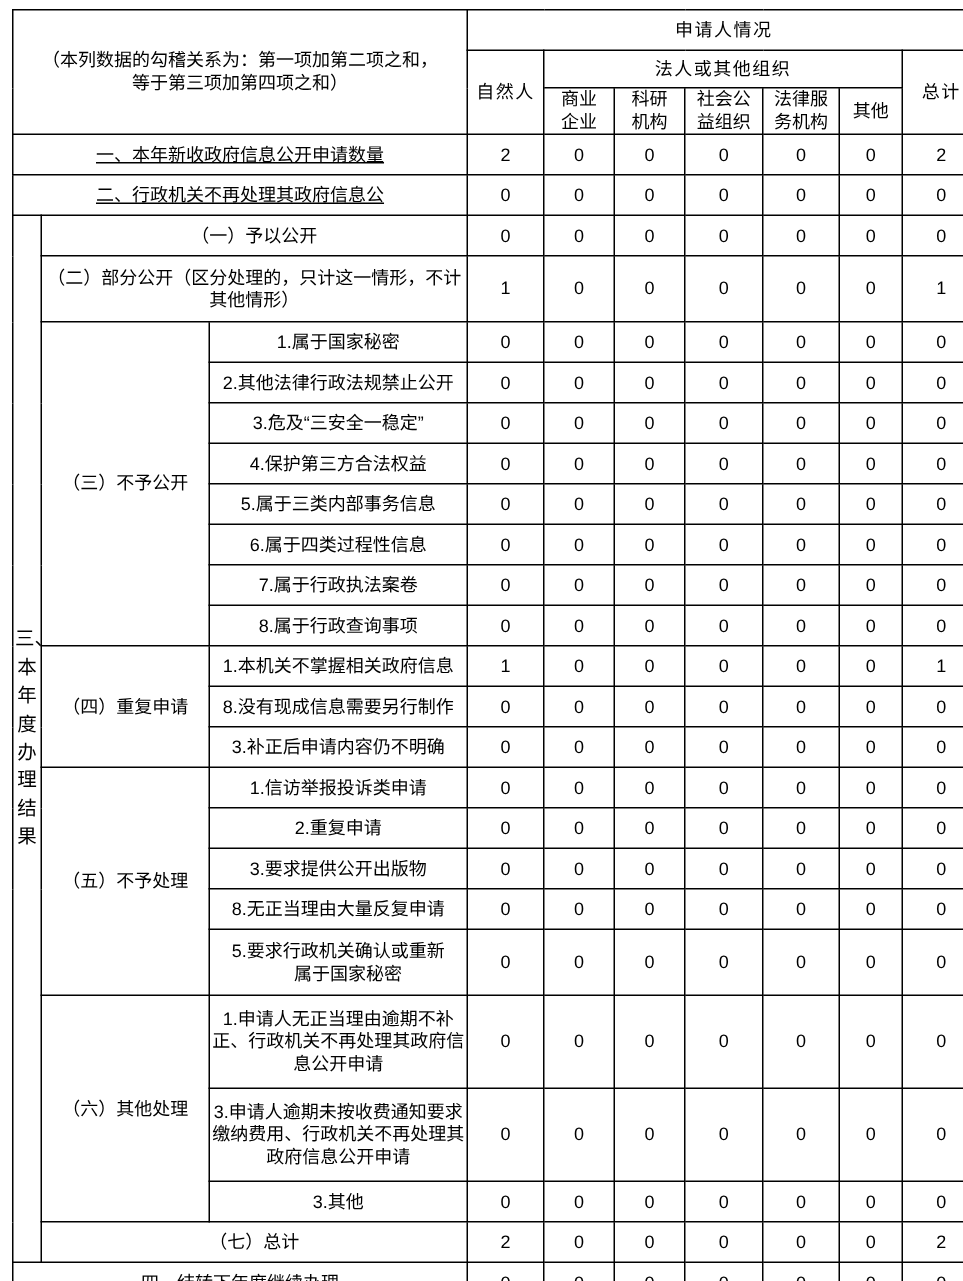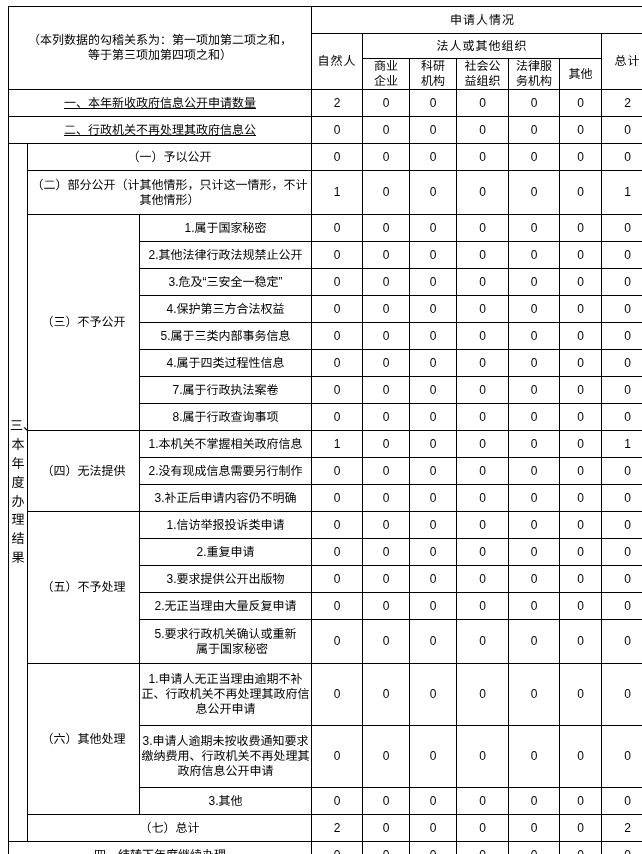--- a/index.html
+++ b/index.html
@@ -220,21 +220,21 @@
       <td class="num">0</td>
       <td class="num">0</td>
       <td class="num">0</td>
       <td class="num">0</td>
       <td class="num">0</td>
       <td class="num">0</td>
     </tr>
 
     <tr class="r-tall">
       <td class="lv2" colspan="2">
-        <span>（二）部分公开（计其他情形，只计这一情形，不</span><span>计其他情形）</span>
+        <span>（二）部分公开（区分处理的，只计这一情形，不</span><span>计其他情形）</span>
       </td>
       <td class="num">1</td>
       <td class="num">0</td>
       <td class="num">0</td>
       <td class="num">0</td>
       <td class="num">0</td>
       <td class="num">0</td>
       <td class="num">1</td>
     </tr>
 
@@ -283,21 +283,21 @@
       <td class="lv3">5.属于三类内部事务信息</td>
       <td class="num">0</td>
       <td class="num">0</td>
       <td class="num">0</td>
       <td class="num">0</td>
       <td class="num">0</td>
       <td class="num">0</td>
       <td class="num">0</td>
     </tr>
     <tr class="r-std">
-      <td class="lv3">4.属于四类过程性信息</td>
+      <td class="lv3">6.属于四类过程性信息</td>
       <td class="num">0</td>
       <td class="num">0</td>
       <td class="num">0</td>
       <td class="num">0</td>
       <td class="num">0</td>
       <td class="num">0</td>
       <td class="num">0</td>
     </tr>
     <tr class="r-std">
       <td class="lv3">7.属于行政执法案卷</td>
@@ -314,32 +314,32 @@
       <td class="num">0</td>
       <td class="num">0</td>
       <td class="num">0</td>
       <td class="num">0</td>
       <td class="num">0</td>
       <td class="num">0</td>
       <td class="num">0</td>
     </tr>
 
     <tr class="r-std">
-      <td class="lv2c" rowspan="3">（四）无法提供</td>
+      <td class="lv2c" rowspan="3">（四）重复申请</td>
       <td class="lv3">1.本机关不掌握相关政府信息</td>
       <td class="num">1</td>
       <td class="num">0</td>
       <td class="num">0</td>
       <td class="num">0</td>
       <td class="num">0</td>
       <td class="num">0</td>
       <td class="num">1</td>
     </tr>
     <tr class="r-std">
-      <td class="lv3">2.没有现成信息需要另行制作</td>
+      <td class="lv3">8.没有现成信息需要另行制作</td>
       <td class="num">0</td>
       <td class="num">0</td>
       <td class="num">0</td>
       <td class="num">0</td>
       <td class="num">0</td>
       <td class="num">0</td>
       <td class="num">0</td>
     </tr>
     <tr class="r-std">
       <td class="lv3">3.补正后申请内容仍不明确</td>
@@ -377,21 +377,21 @@
       <td class="lv3">3.要求提供公开出版物</td>
       <td class="num">0</td>
       <td class="num">0</td>
       <td class="num">0</td>
       <td class="num">0</td>
       <td class="num">0</td>
       <td class="num">0</td>
       <td class="num">0</td>
     </tr>
     <tr class="r-std">
-      <td class="lv3">2.无正当理由大量反复申请</td>
+      <td class="lv3">8.无正当理由大量反复申请</td>
       <td class="num">0</td>
       <td class="num">0</td>
       <td class="num">0</td>
       <td class="num">0</td>
       <td class="num">0</td>
       <td class="num">0</td>
       <td class="num">0</td>
     </tr>
     <tr class="r-tall">
       <td class="lv3">

